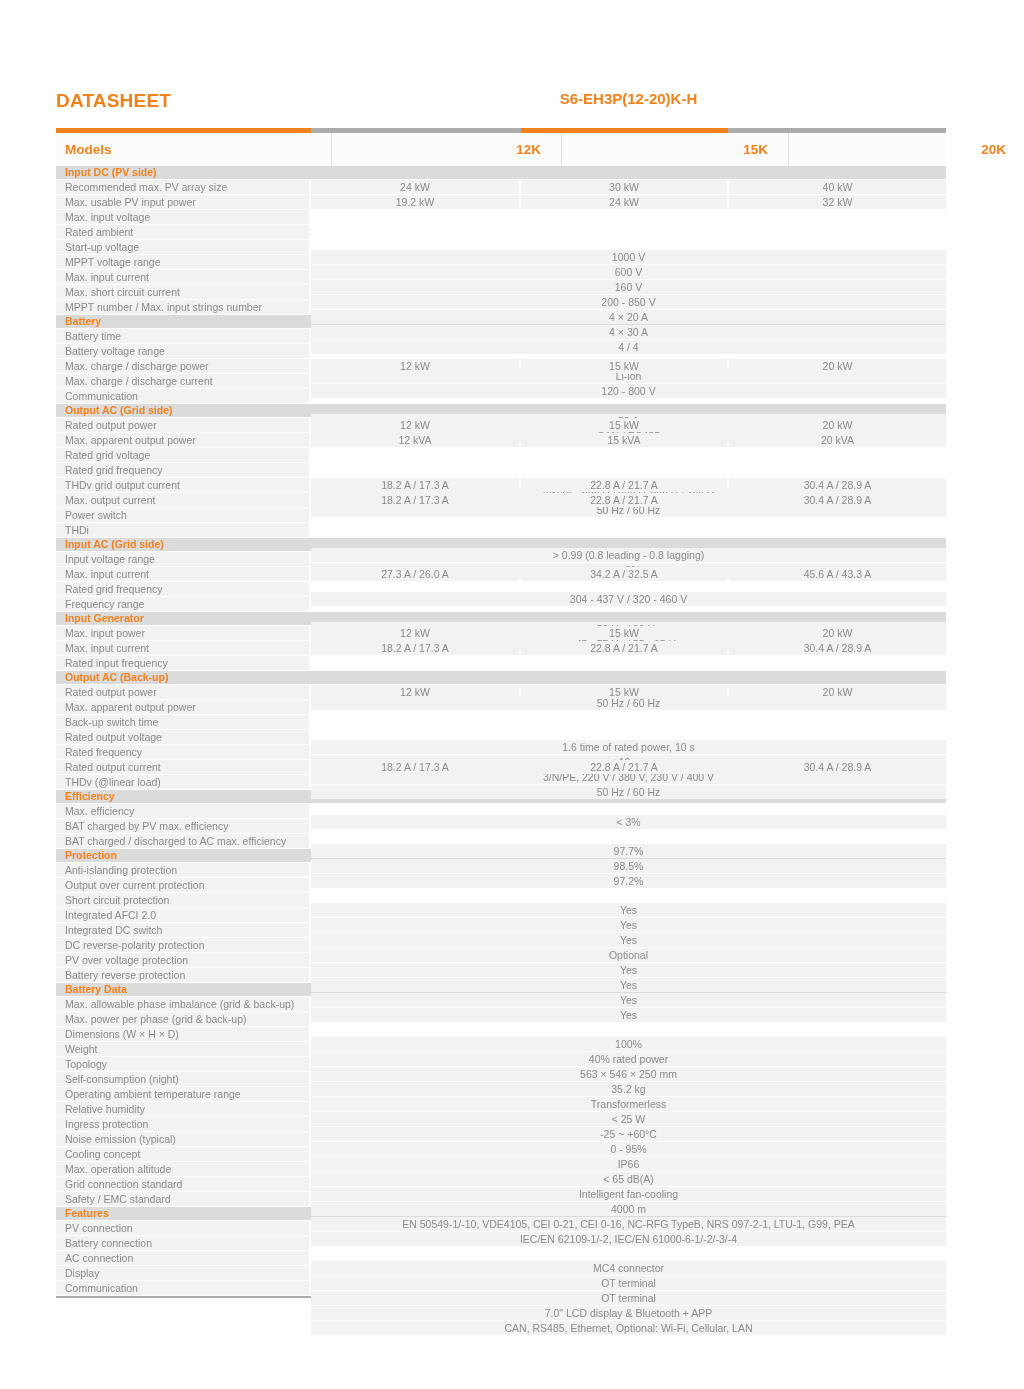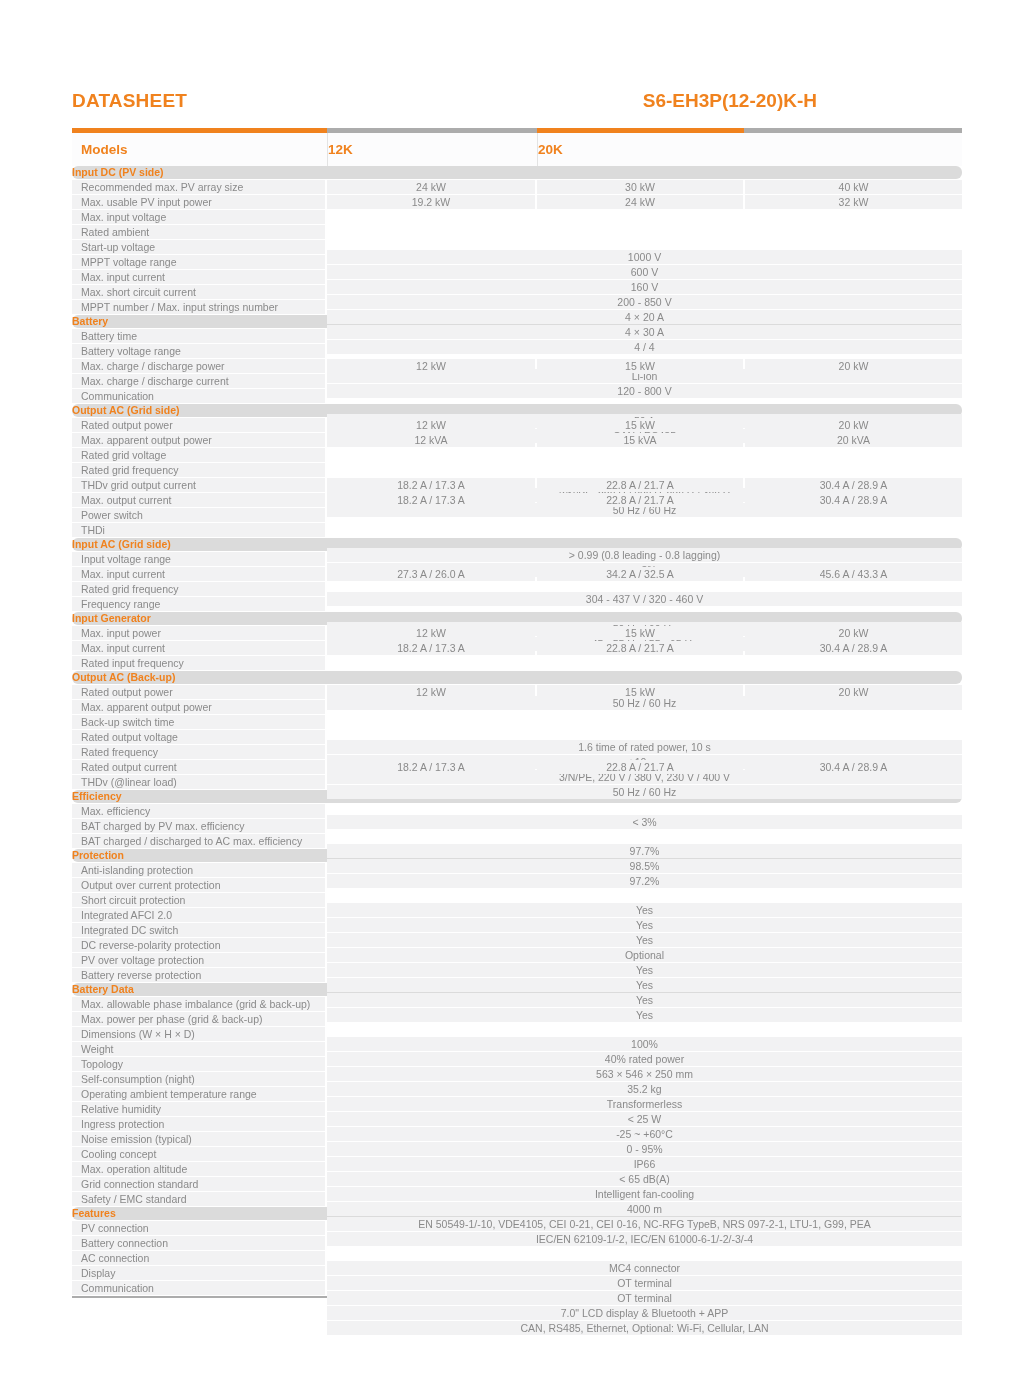--- a/index.html
+++ b/index.html
@@ -7,35 +7,35 @@
     --bar-gray:#ACACAC;
     --band-bg:#DBDBDB;
     --row-bg:#F2F2F3;
     --label-text:#8A8A8A;
     --header-div:#E3E3E3;
   }
   *{margin:0;padding:0;box-sizing:border-box;}
   html,body{background:#ffffff;}
   body{font-family:"Liberation Sans","DejaVu Sans",sans-serif;}
   .page{position:relative;width:1024px;height:1389px;background:#ffffff;overflow:hidden;}
-  .content{position:absolute;left:72px;top:90px;width:890px;}
+  .content{position:absolute;left:56px;top:90px;width:890px;}
   .doc-header{position:relative;height:22px;}
   .title-left{font-size:19px;font-weight:bold;color:var(--orange);letter-spacing:0.2px;}
-  .title-right{position:absolute;top:0;left:400px;width:345px;text-align:right;font-size:19px;font-weight:bold;color:var(--orange);white-space:nowrap;}
+  .title-right{position:absolute;top:0;left:400px;width:345px;text-align:center;font-size:15px;font-weight:bold;color:var(--orange);white-space:nowrap;}
   .topbar{display:flex;height:5px;margin-top:16px;}
   .topbar .seg{height:5px;}
   .seg-0{width:255px;}
   .seg-1{width:210px;}
   .seg-2{width:207px;}
   .seg-3{width:218px;}
-  .thead{display:grid;grid-template-columns:255px 210px 207px 218px;height:33px;align-items:center;background:#FCFCFD;}
+  .thead{display:grid;grid-template-columns:255px 210px 207px 218px;height:33px;align-items:center;background:#FCFCFD;gap:20px;}
   .thead .hcell{font-size:13.5px;font-weight:bold;color:var(--orange);line-height:33px;height:33px;}
   .thead .hcell.first{padding-left:9px;text-align:left;}
-  .thead .hcell.center{text-align:left;border-left:1px solid var(--header-div);}
-  .band{height:13px;margin-bottom:1px;background:var(--band-bg);font-size:10.5px;font-weight:bold;color:var(--orange);line-height:13px;border-radius:6px;}
+  .thead .hcell.center{text-align:right;border-left:1px solid var(--header-div);}
+  .band{height:13px;margin-bottom:1px;background:var(--band-bg);font-size:10.5px;font-weight:bold;color:var(--orange);line-height:13px;padding-left:9px;}
   .row{display:grid;grid-template-columns:253px 208px 206px 217px;column-gap:2px;height:14px;margin-bottom:1px;}
   .cell{background:var(--row-bg);font-size:10.5px;color:var(--label-text);line-height:14px;height:14px;white-space:nowrap;overflow:hidden;}
   .cell.label{padding-left:9px;text-align:left;}
   .cell.val{text-align:center;}
   .cell.merged{grid-column:2 / span 3;margin-top:40px;}
   .table-bottom{height:2px;background:var(--bar-gray);margin-top:0px;}
 </style>
 </head>
 <body>
 
@@ -50,20 +50,21 @@
     <div class="topbar">
         <div class="seg seg-0" style="background: rgb(240, 130, 30);"></div>
         <div class="seg seg-1" style="background: rgb(172, 172, 172);"></div>
         <div class="seg seg-2" style="background: rgb(240, 130, 30);"></div>
         <div class="seg seg-3" style="background: rgb(172, 172, 172);"></div>
       </div>
 
     <div class="thead">
       <div class="hcell first">Models</div>
       <div class="hcell center">12K</div>
+      <div class="hcell center">15K</div>
       <div class="hcell center">20K</div>
     </div>
 
     <div id="tbody">
         <div class="band">Input DC (PV side)</div>
         <div class="row">
           <div class="cell label">Recommended max. PV array size</div>
           <div class="cell val">24 kW</div>
           <div class="cell val">30 kW</div>
           <div class="cell val">40 kW</div>

